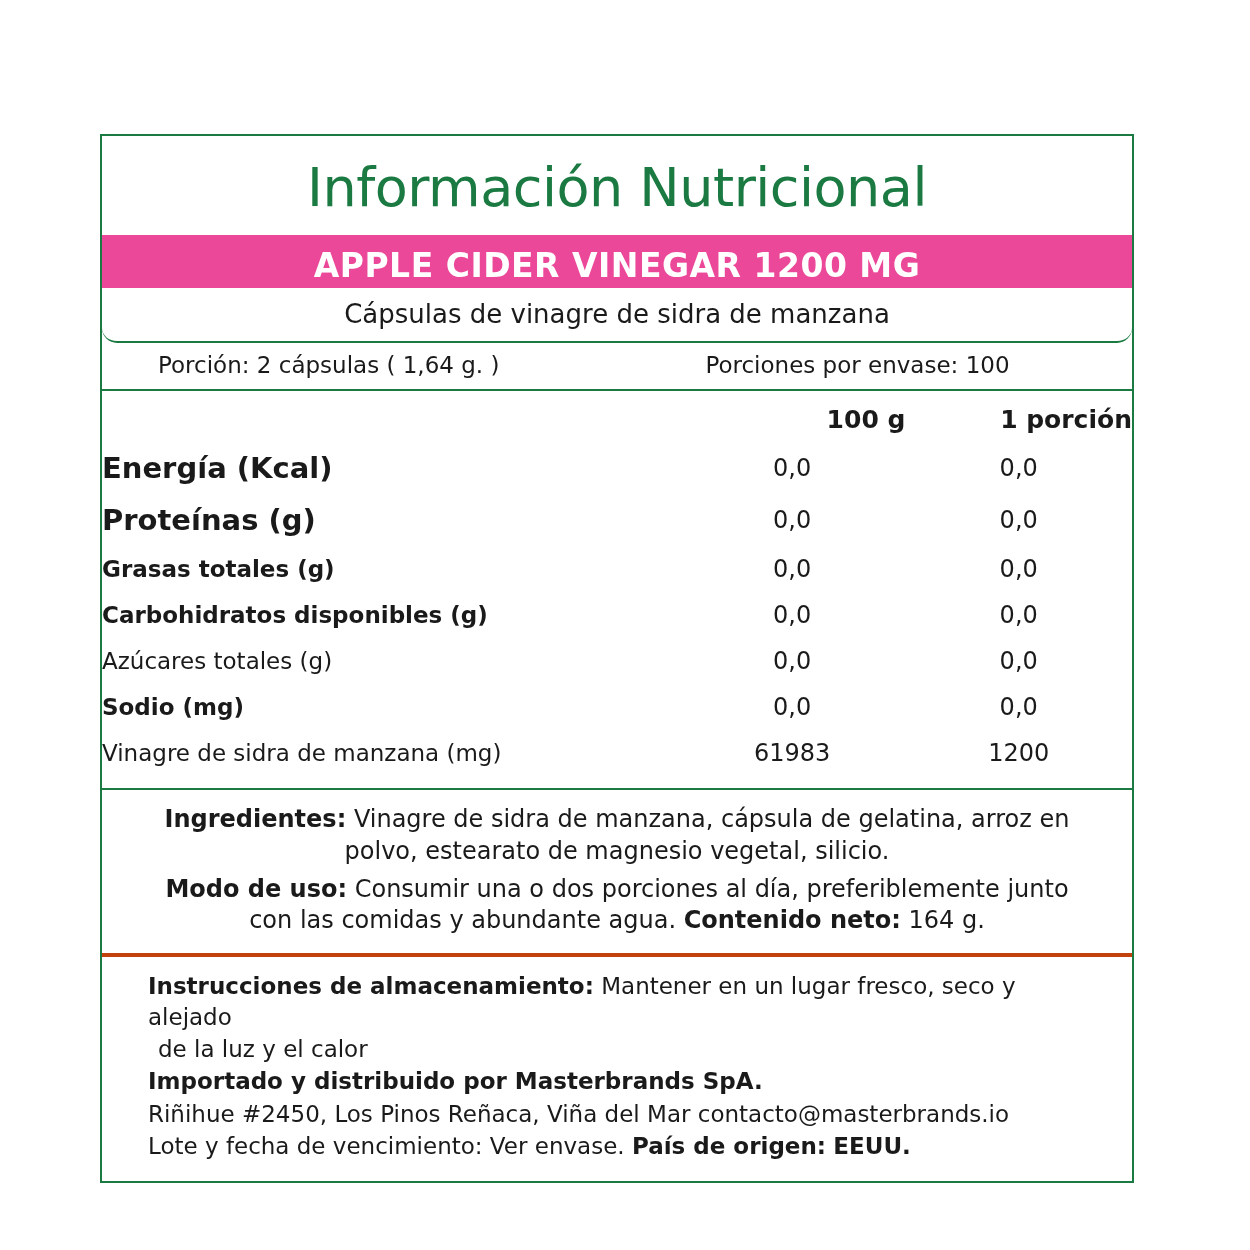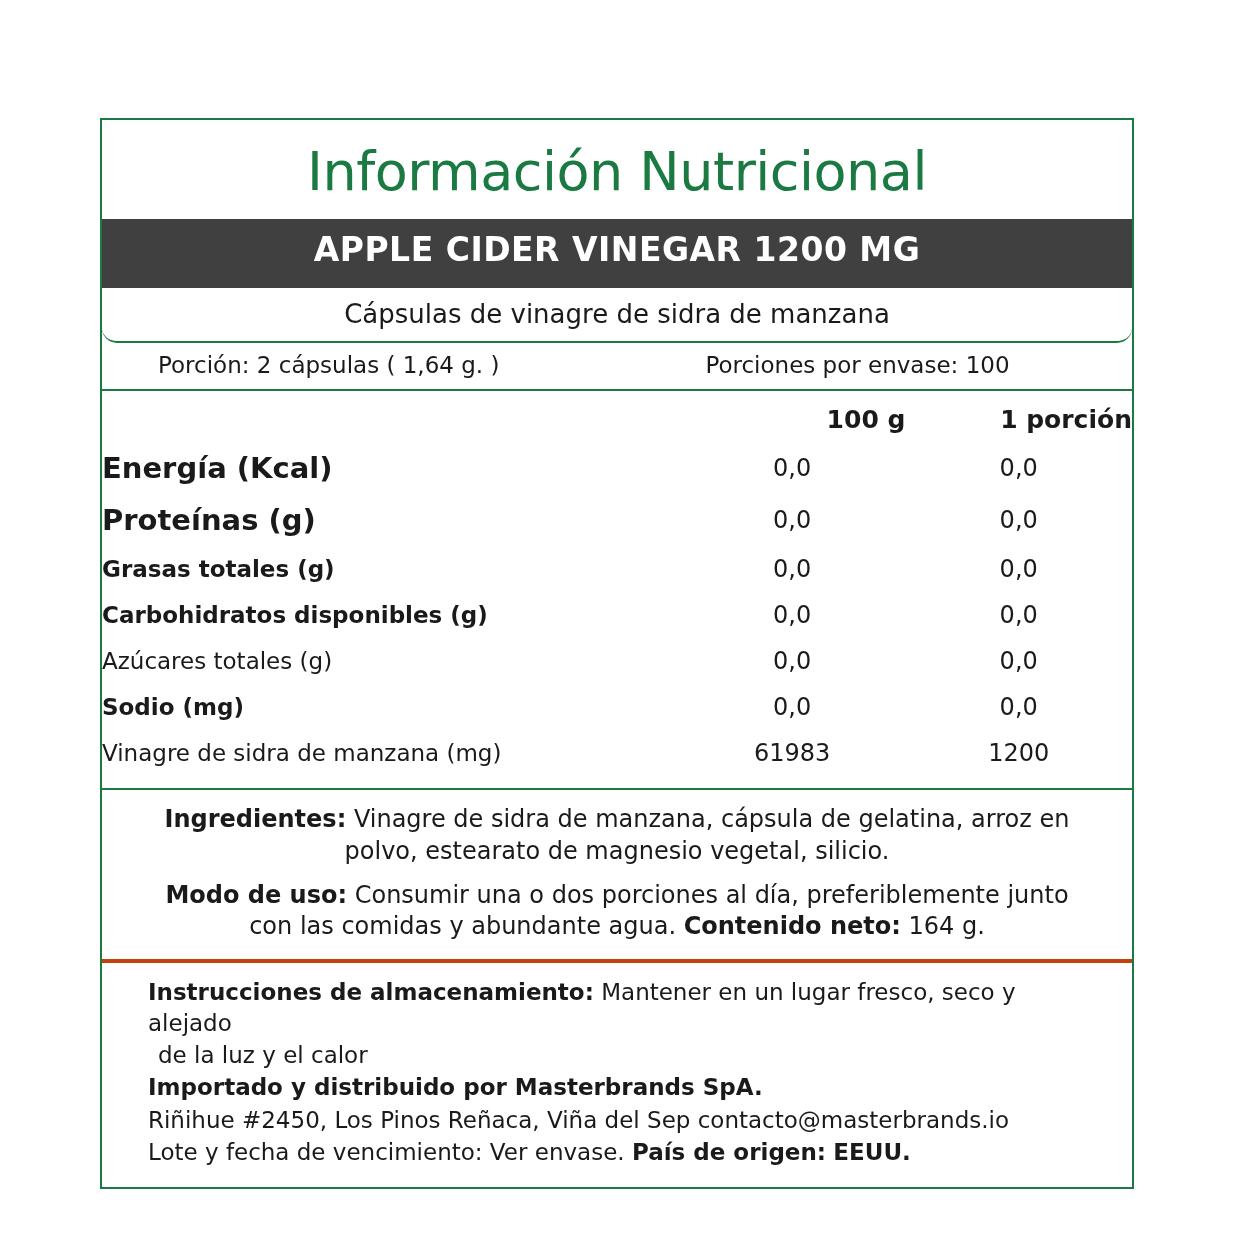--- a/index.html
+++ b/index.html
@@ -10,45 +10,45 @@
   body {
     width: 1250px;
     height: 1250px;
     font-family: "DejaVu Sans", sans-serif;
     color: #1a1a1a;
     position: relative;
   }
   .panel {
     position: absolute;
     left: 100px;
-    top: 118px;
+    top: 134px;
     width: 1034px;
     border: 2px solid #1a7a42;
     box-sizing: border-box;
     background: #ffffff;
   }
   
   .title {
     text-align: center;
     color: #1a7a42;
     font-size: 54px;
     font-weight: 400;
     letter-spacing: -0.5px;
     padding: 24px 0 18px 0;
     line-height: 1.05;
   }
   
   .product-bar {
-    background: #404040;
+    background: #ec4899;
     color: #ffffff;
     text-align: center;
     font-size: 33px;
     font-weight: 700;
     letter-spacing: 0.5px;
-    padding: 11px 0 19px 0;
+    padding: 11px 0 3px 0;
   }
   .subtitle {
     text-align: center;
     font-size: 26px;
     padding: 11px 0 12px 0;
     border-bottom: 2px solid #1a7a42;
     color: #1a1a1a;
     border-radius: 15px;
   }
   
@@ -96,21 +96,21 @@
   .table-wrap { border-bottom: 2px solid #1a7a42; padding-bottom: 12px; }
   
   .block {
     padding: 14px 46px 16px 46px;
     font-size: 24px;
     line-height: 1.33;
   }
   .block.bordered { border-bottom: 4px solid #c2410c; text-align: center; }
   .b { font-weight: 700; }
   .p-ing { margin: 0 0 4px 0; }
-  .p-uso { margin: 12px 0 0 0; }
+  .p-uso { margin: 6px 0 0 0; }
   .store-block { padding: 14px 46px 18px 46px; font-size: 23px; line-height: 1.32; }
   .store-block p { margin: 0 0 2px 0; }
   .store-line2 { padding-left: 10px; }
 </style>
 </head>
 <body>
 
 <div class="panel">
 
   <div class="title">Información Nutricional</div>
@@ -184,21 +184,21 @@
     </p>
   </div>
 
   <div class="store-block">
     <p>
       <span class="b">Instrucciones de almacenamiento:</span>
       <span>Mantener en un lugar fresco, seco y alejado</span>
     </p>
     <p class="store-line2">de la luz y el calor</p>
     <p class="b">Importado y distribuido por Masterbrands SpA.</p>
-    <p>Riñihue #2450, Los Pinos Reñaca, Viña del Sep contacto@masterbrands.io</p>
+    <p>Riñihue #2450, Los Pinos Reñaca, Viña del Mar contacto@masterbrands.io</p>
     <p>
       <span>Lote y fecha de vencimiento: Ver envase.</span>
       <span class="b">País de origen:</span>
       <span class="b">EEUU.</span>
     </p>
   </div>
 
 </div>
 
 </body></html>

